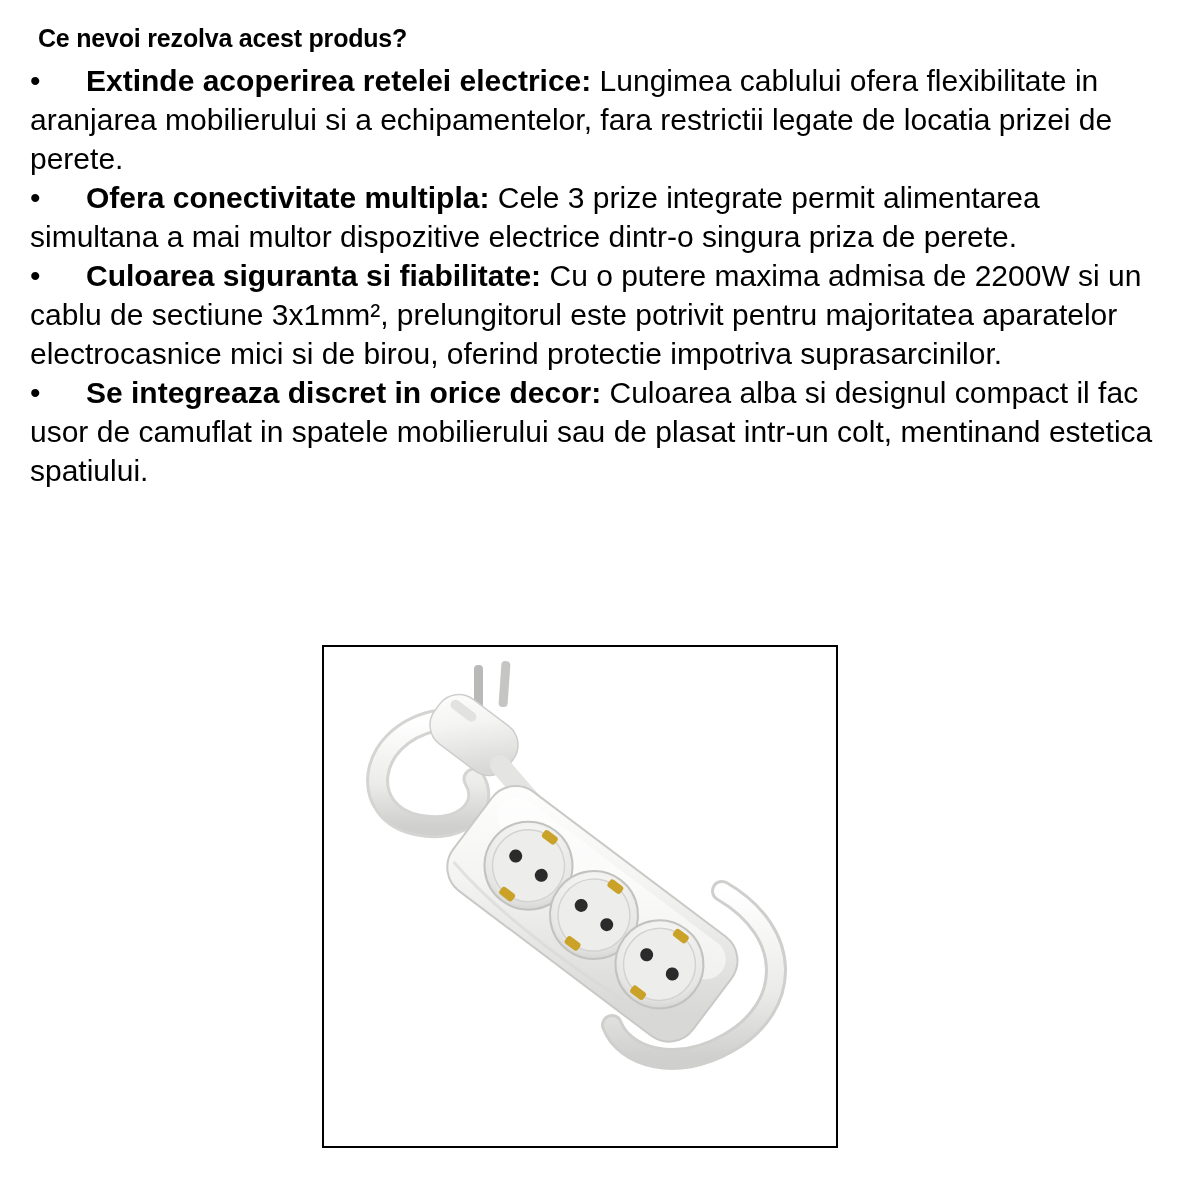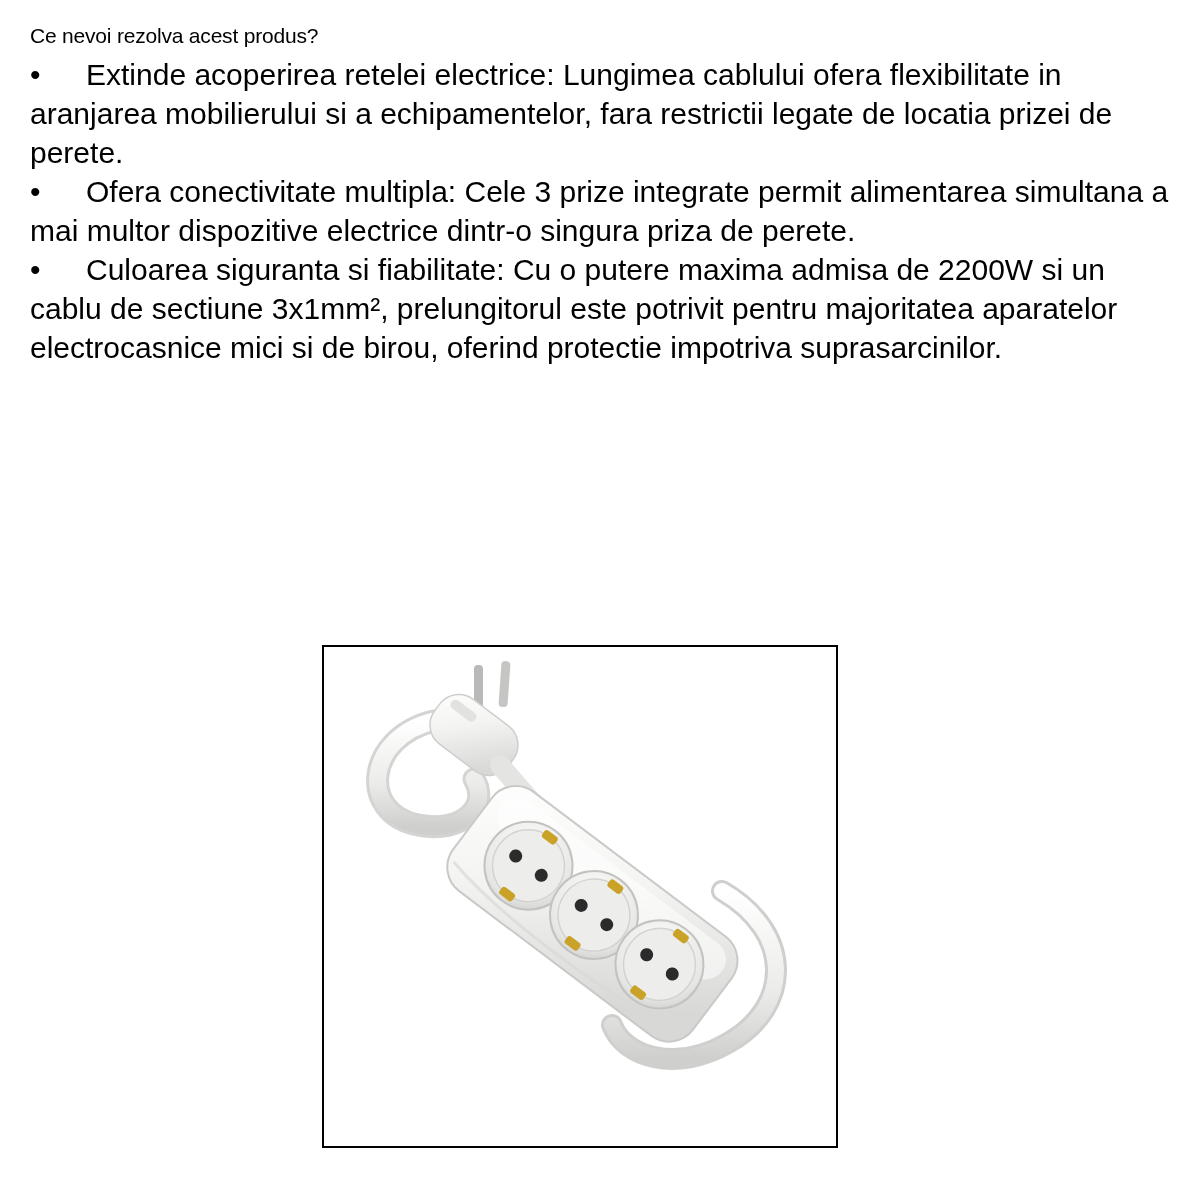--- a/index.html
+++ b/index.html
@@ -15,24 +15,24 @@
     overflow: hidden;
   }
   .page {
     width: 1200px;
     height: 1200px;
     box-sizing: border-box;
     padding: 22px 30px 0 30px;
     position: relative;
   }
   .heading {
-    font-size: 21px;
-    font-weight: normal;
+    font-size: 25px;
+    font-weight: bold;
     line-height: 1.30;
-    margin: 0 0 6px 0;
+    margin: 0 0 6px 8px;
     letter-spacing: -0.2px;
   }
   .bullet-list {
     margin: 0;
     padding: 0;
     list-style: none;
   }
   .bullet-item {
     font-size: 30px;
     line-height: 1.30;
@@ -45,21 +45,21 @@
     display: inline-block;
     width: 56px;
     font-size: 30px;
     line-height: 1.30;
     vertical-align: top;
   }
   .bullet-text {
     display: inline;
   }
   .bullet-lead {
-    font-weight: normal;
+    font-weight: bold;
   }
   .image-frame {
     position: absolute;
     left: 322px;
     top: 645px;
     width: 516px;
     height: 503px;
     border: 2px solid #000000;
     box-sizing: border-box;
     background: #ffffff;
@@ -82,20 +82,23 @@
 
   <ul class="bullet-list">
     <li class="bullet-item">
       <span class="bullet-dot">•</span><span class="bullet-text"><span class="bullet-lead">Extinde acoperirea retelei electrice:</span><span> Lungimea cablului ofera flexibilitate in aranjarea mobilierului si a echipamentelor, fara restrictii legate de locatia prizei de perete.</span></span>
     </li>
     <li class="bullet-item">
       <span class="bullet-dot">•</span><span class="bullet-text"><span class="bullet-lead">Ofera conectivitate multipla:</span><span> Cele 3 prize integrate permit alimentarea simultana a mai multor dispozitive electrice dintr-o singura priza de perete.</span></span>
     </li>
     <li class="bullet-item">
       <span class="bullet-dot">•</span><span class="bullet-text"><span class="bullet-lead">Culoarea siguranta si fiabilitate:</span><span> Cu o putere maxima admisa de 2200W si un cablu de sectiune 3x1mm², prelungitorul este potrivit pentru majoritatea aparatelor electrocasnice mici si de birou, oferind protectie impotriva suprasarcinilor.</span></span>
+    </li>
+    <li class="bullet-item">
+      <span class="bullet-dot">•</span><span class="bullet-text"><span class="bullet-lead">Se integreaza discret in orice decor:</span><span> Culoarea alba si designul compact il fac usor de camuflat in spatele mobilierului sau de plasat intr-un colt, mentinand estetica spatiului.</span></span>
     </li>
   </ul>
 
   <div class="image-frame">
     <div class="strip-wrap">
       <svg viewBox="0 0 512 499" width="512" height="499" xmlns="http://www.w3.org/2000/svg">
         <defs>
           <linearGradient id="bodyGrad" x1="0" y1="0" x2="1" y2="0.6">
             <stop offset="0%" stop-color="#ffffff"></stop>
             <stop offset="45%" stop-color="#f4f4f2"></stop>

